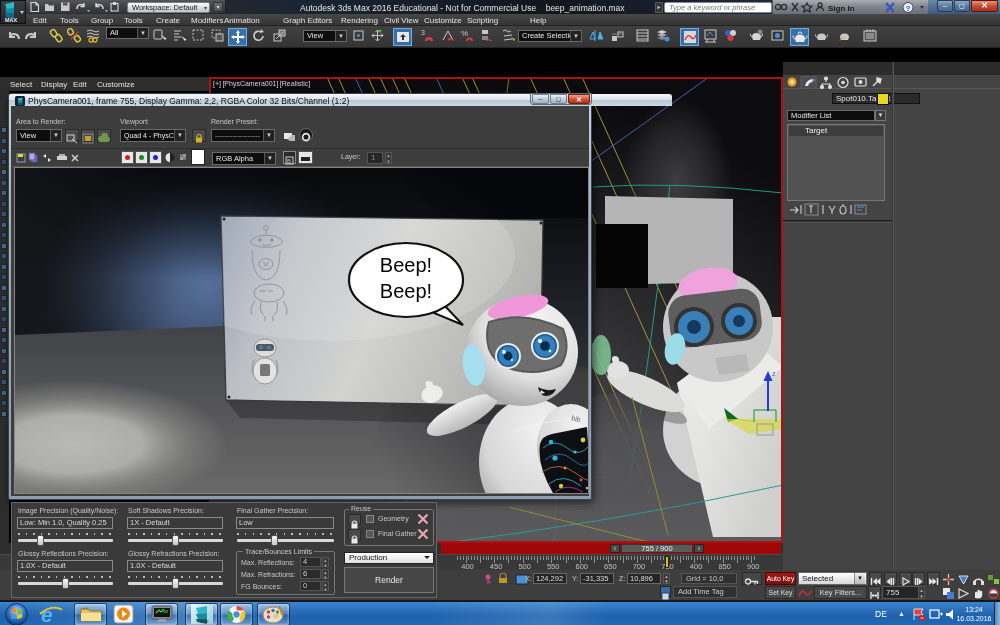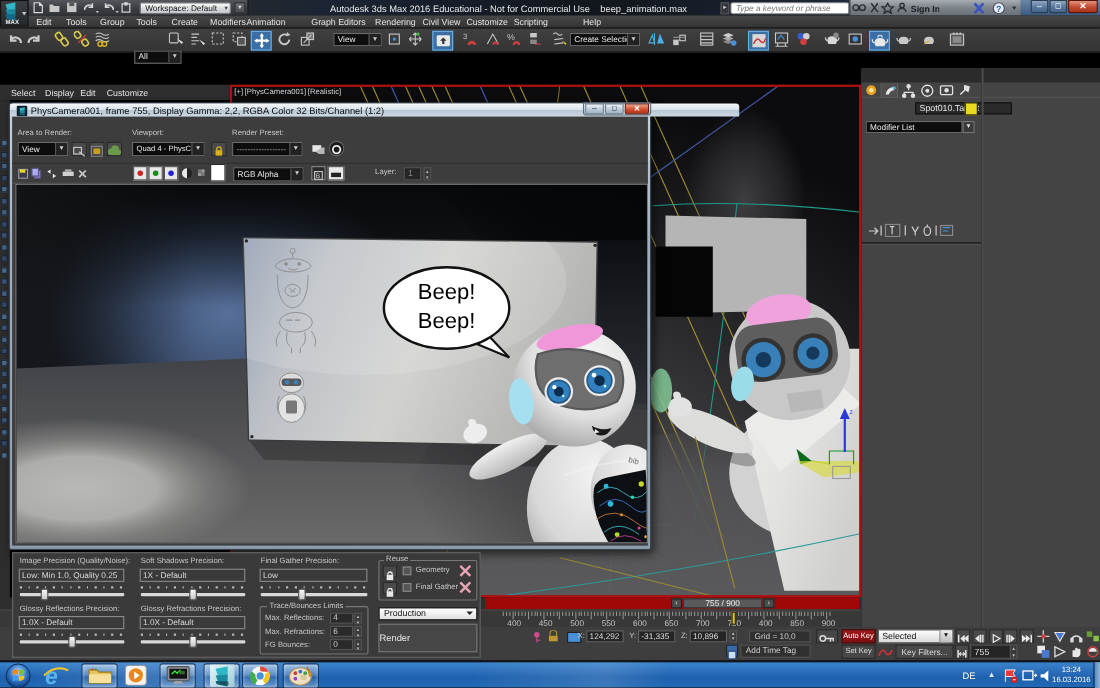--- a/index.html
+++ b/index.html
@@ -102,21 +102,21 @@
       <div class="abs" style="left: 66px; top: 2px; width: 17px; height: 18px; text-align: center;"><svg width="15" height="15" viewBox="0 0 15 15">
           <rect x="1" y="1" width="5" height="6" rx="2" fill="none" stroke="#d8c84a" stroke-width="1.5" transform="rotate(-35 3 4)"></rect>
           <rect x="8" y="8" width="5" height="6" rx="2" fill="none" stroke="#d8c84a" stroke-width="1.5" transform="rotate(-35 10 11)"></rect>
           <path d="M4 11 l7 -7" stroke="#d04040" stroke-width="1.2"></path>
         </svg></div>
       <div class="abs" style="left: 85px; top: 2px; width: 17px; height: 18px; text-align: center;"><svg width="15" height="15" viewBox="0 0 15 15">
           <path d="M1 3 q3 -2 6 0 t6 0 M1 6 q3 -2 6 0 t6 0 M1 9 q3 -2 6 0 t6 0" fill="none" stroke="#c8c8c8" stroke-width="1"></path>
           <circle cx="5" cy="12" r="2" fill="none" stroke="#d8b020" stroke-width="1.3"></circle>
           <circle cx="9" cy="12" r="2" fill="none" stroke="#d8b020" stroke-width="1.3"></circle>
         </svg></div>
-      <div class="abs combo" style="left: 106px; top: 20px; width: 43px; height: 12px; line-height: 10px; margin-left: 16px;">All<span class="arr" style="line-height:10px;">▼</span></div>
+      <div class="abs combo" style="left: 106px; top: 1px; width: 43px; height: 12px; line-height: 10px;">All<span class="arr" style="line-height:10px;">▼</span></div>
       <div class="abs" style="left: 152px; top: 2px; width: 17px; height: 18px; text-align: center;"><svg width="15" height="15" viewBox="0 0 15 15">
           <rect x="1" y="2" width="8" height="9" rx="1" fill="none" stroke="#c8c8c8"></rect>
           <path d="M8 7 l4 5 l1.5 -1.5 z" fill="#e8e8e8"></path>
         </svg></div>
       <div class="abs" style="left: 171px; top: 2px; width: 17px; height: 18px; text-align: center;"><svg width="15" height="15" viewBox="0 0 15 15">
           <path d="M2 3 h7 M2 6 h5 M2 9 h7 M2 12 h4" stroke="#c8c8c8"></path>
           <path d="M9 8 l4 5 l1.5 -1.5z" fill="#e8e8e8"></path>
         </svg></div>
       <div class="abs" style="left: 190px; top: 2px; width: 17px; height: 18px; text-align: center;"><svg width="15" height="15" viewBox="0 0 15 15">
           <rect x="2" y="2" width="10" height="10" fill="none" stroke="#c8c8c8" stroke-dasharray="2 1.5"></rect>
@@ -632,20 +632,23 @@
       </g>
     </svg>
   </div>
 
   <div class="abs" style="left:4px;top:31px;width:88px;height:11px;background:#2a2a2a;border:1px solid #111;color:#e8e8e8;font-size:8px;line-height:9px;padding-left:3px;margin-left:45px;">Spot010.Target</div>
   <div class="abs" style="left:94px;top:31px;width:12px;height:12px;background:#e8d820;border:1px solid #111;"></div>
 
   <div class="abs combo" style="left:4px;top:48px;width:88px;height:11px;">Modifier List</div>
   <div class="abs" style="left:92px;top:48px;width:11px;height:11px;background:#3a3a3a;border:1px solid #777;color:#ddd;font-size:6px;text-align:center;line-height:9px;">▼</div>
 
+  <div class="abs" style="left:4px;top:62px;width:98px;height:77px;background:#525252;border:1px solid #777;">
+    <div class="abs" style="left:1px;top:1px;width:94px;height:10px;background:#3c3c3c;color:#f0f0f0;font-size:8px;line-height:10px;padding-left:16px;">Target</div>
+  </div>
 
   <svg class="abs" style="left:4px;top:141px" width="98" height="13" viewBox="0 0 98 13">
     <g stroke="#ccc" fill="none" stroke-width="1.1">
       <path d="M3 7 h8 M8 4 l3 3 -3 3"></path>
           <path d="M14 2 v9"></path>
       <rect x="18" y="1" width="13" height="11" stroke="#888"></rect>
           <path d="M24 3 v7 M22 3 h4"></path>
       <path d="M36 2 v9"></path>
       <path d="M42 3 l3 5 3 -5 M45 8 v3"></path>
       <ellipse cx="56" cy="7" rx="3" ry="4"></ellipse>
@@ -1157,16 +1160,16 @@
             <rect x="2.5" y="3.5" width="6" height="5" fill="#e8e8e8"></rect>
             <path d="M3.5 3.5 v-0.5 a2 2 0 0 1 4 0 v0.5" fill="none" stroke="#e8e8e8" stroke-width="1.2"></path>
           </svg></div>
     <div class="abs" style="left:21px;top:20px;width:8px;height:8px;background:#555;border:1px solid #888;"></div>
     <span class="lbl abs" style="left:33px;top:20px;">Final Gather</span>
     <svg class="abs" style="left:72px;top:18px" width="12" height="12" viewBox="0 0 12 12">
           <path d="M1.5 1.5 L10.5 10.5 M10.5 1.5 L1.5 10.5" stroke="#e8a4b4" stroke-width="2.2"></path>
         </svg>
   </div>
   <div class="abs" style="left:332px;top:49px;width:90px;height:12px;background:linear-gradient(#fff,#e0e0e0);border:1px solid #222;color:#111;font-size:8px;line-height:10px;padding-left:4px;">Production<span style="position:absolute;right:0px;top:3px;width:0;height:0;border:3.5px solid transparent;border-top-color:#222;margin-right:3px;"></span></div>
-  <div class="abs" style="left:332px;top:64px;width:90px;height:26px;background:#464646;border:1px solid #777;color:#e8e8e8;font-size:8.5px;text-align:left;line-height:24px;">Render</div>
+  <div class="abs" style="left:332px;top:64px;width:90px;height:26px;background:#464646;border:1px solid #777;color:#e8e8e8;font-size:8.5px;text-align:center;line-height:24px;">Render</div>
 </div>
 
 </div>
 
 </body></html>

